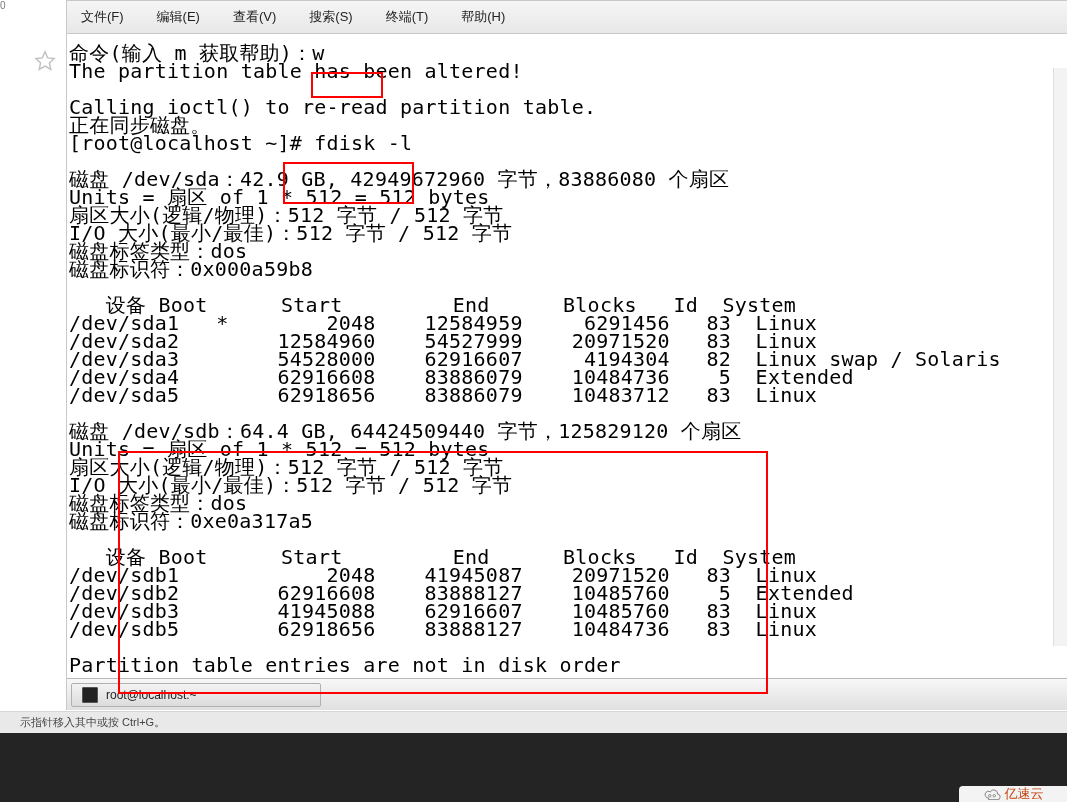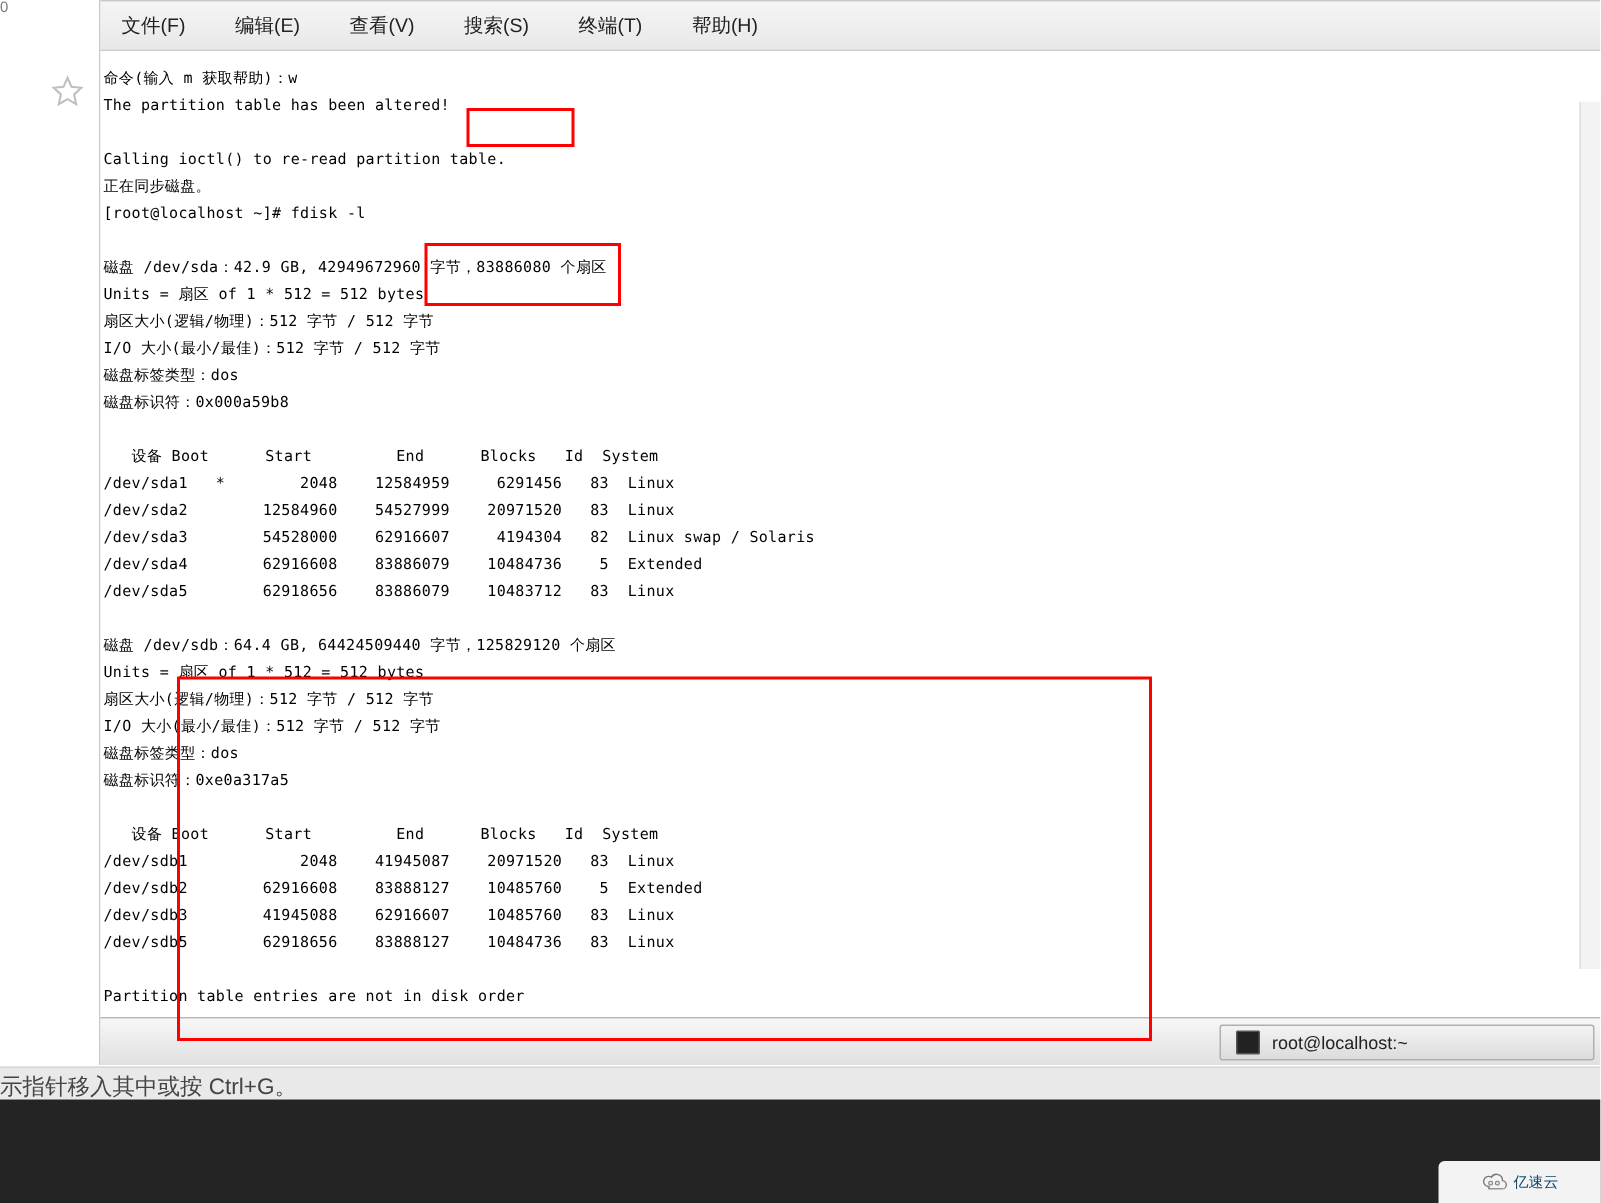--- a/index.html
+++ b/index.html
@@ -13,36 +13,36 @@
   .leftcol .star svg { width: 22px; height: 22px; }
 
   
   .termwin { position: absolute; left: 66px; top: 0; right: 0; height: 710px; border-left: 1px solid #c9c9c9; background: #fff; display: flex; flex-direction: column; }
 
   .menubar { height: 34px; background: linear-gradient(#f5f5f5, #e8e8e8); border-bottom: 1px solid #c9c9c9; border-top: 1px solid #c9c9c9; display: flex; align-items: center; padding: 0 6px; gap: 17px; }
   .scrolltrack { position: absolute; right: 0; top: 34px; width: 14px; bottom: 32px; background: #f3f3f3; border-left: 1px solid #dedede; }
   .menuitem { padding: 4px 8px; font-size: 13px; color: #222; cursor: default; border-radius: 2px; }
 
   .termbody { flex: 1; position: relative; background: #ffffff; padding: 10px 2px 4px 2px; }
-  .termtext { font-family: "DejaVu Sans Mono", "Menlo", "Consolas", monospace; font-size: 10px; line-height: 18px; color: #000; white-space: pre; letter-spacing: 0.22px; }
+  .termtext { font-family: "DejaVu Sans Mono", "Menlo", "Consolas", monospace; font-size: 20px; line-height: 18px; color: #000; white-space: pre; letter-spacing: 0.22px; }
 
   .hl-red { position: absolute; border: 2px solid #ff0000; pointer-events: none; }
   .hl-w  { left: 244px; top: 38px; width: 72px; height: 26px; }
   .hl-fdisk { left: 216px; top: 128px; width: 131px; height: 42px; }
   .hl-sdb { left: 51px;  top: 417px; width: 650px; height: 243px; }
 
-  .taskbar { height: 32px; border-top: 1px solid #b9b9b9; background: linear-gradient(#f7f7f7, #e0e0e0); display: flex; align-items: center; padding: 0 4px; gap: 6px; justify-content: flex-end; }
+  .taskbar { height: 32px; border-top: 1px solid #b9b9b9; background: linear-gradient(#f7f7f7, #e0e0e0); display: flex; align-items: center; padding: 0 4px; gap: 6px; }
   .taskbtn { display: flex; align-items: center; height: 24px; min-width: 250px; padding: 0 10px; gap: 8px; background: linear-gradient(#f3f3f3, #dcdcdc); border: 1px solid #b0b0b0; border-radius: 2px; cursor: default; }
   .taskbtn .ticon { width: 16px; height: 16px; background: #222; border: 1px solid #555; border-radius: 1px; }
   .taskbtn .tlabel { font-size: 12px; color: #222; }
 
-  .hintbar { position: absolute; left: 0; top: 711px; right: 0; height: 22px; background: #e9e9e9; border-top: 1px solid #d6d6d6; font-size: 15px; color: #444; padding: 3px 0; }
+  .hintbar { position: absolute; left: 0; top: 711px; right: 0; height: 22px; background: #e9e9e9; border-top: 1px solid #d6d6d6; font-size: 11px; color: #444; padding: 3px 20px; }
 
   .bottomdark { position: absolute; left: 0; top: 733px; right: 0; bottom: 0; background: #242424; }
-  .watermark { position: absolute; right: 0; bottom: 0; height: 28px; width: 108px; background: rgba(255,255,255,0.95); border-top-left-radius: 4px; display: flex; align-items: center; justify-content: center; gap: 4px; font-size: 10px; color: #0c4a6e; font-family: sans-serif; }
+  .watermark { position: absolute; right: 0; bottom: 0; height: 16px; width: 108px; background: rgba(255,255,255,0.95); border-top-left-radius: 4px; display: flex; align-items: center; justify-content: center; gap: 4px; font-size: 13px; color: #c2410c; font-family: sans-serif; }
   .watermark .wicon { width: 18px; height: 12px; }
 </style>
 </head>
 <body>
 
 <div class="outer">
 
   <div class="leftcol">
     <span class="zero">0</span>
     <span class="star">

